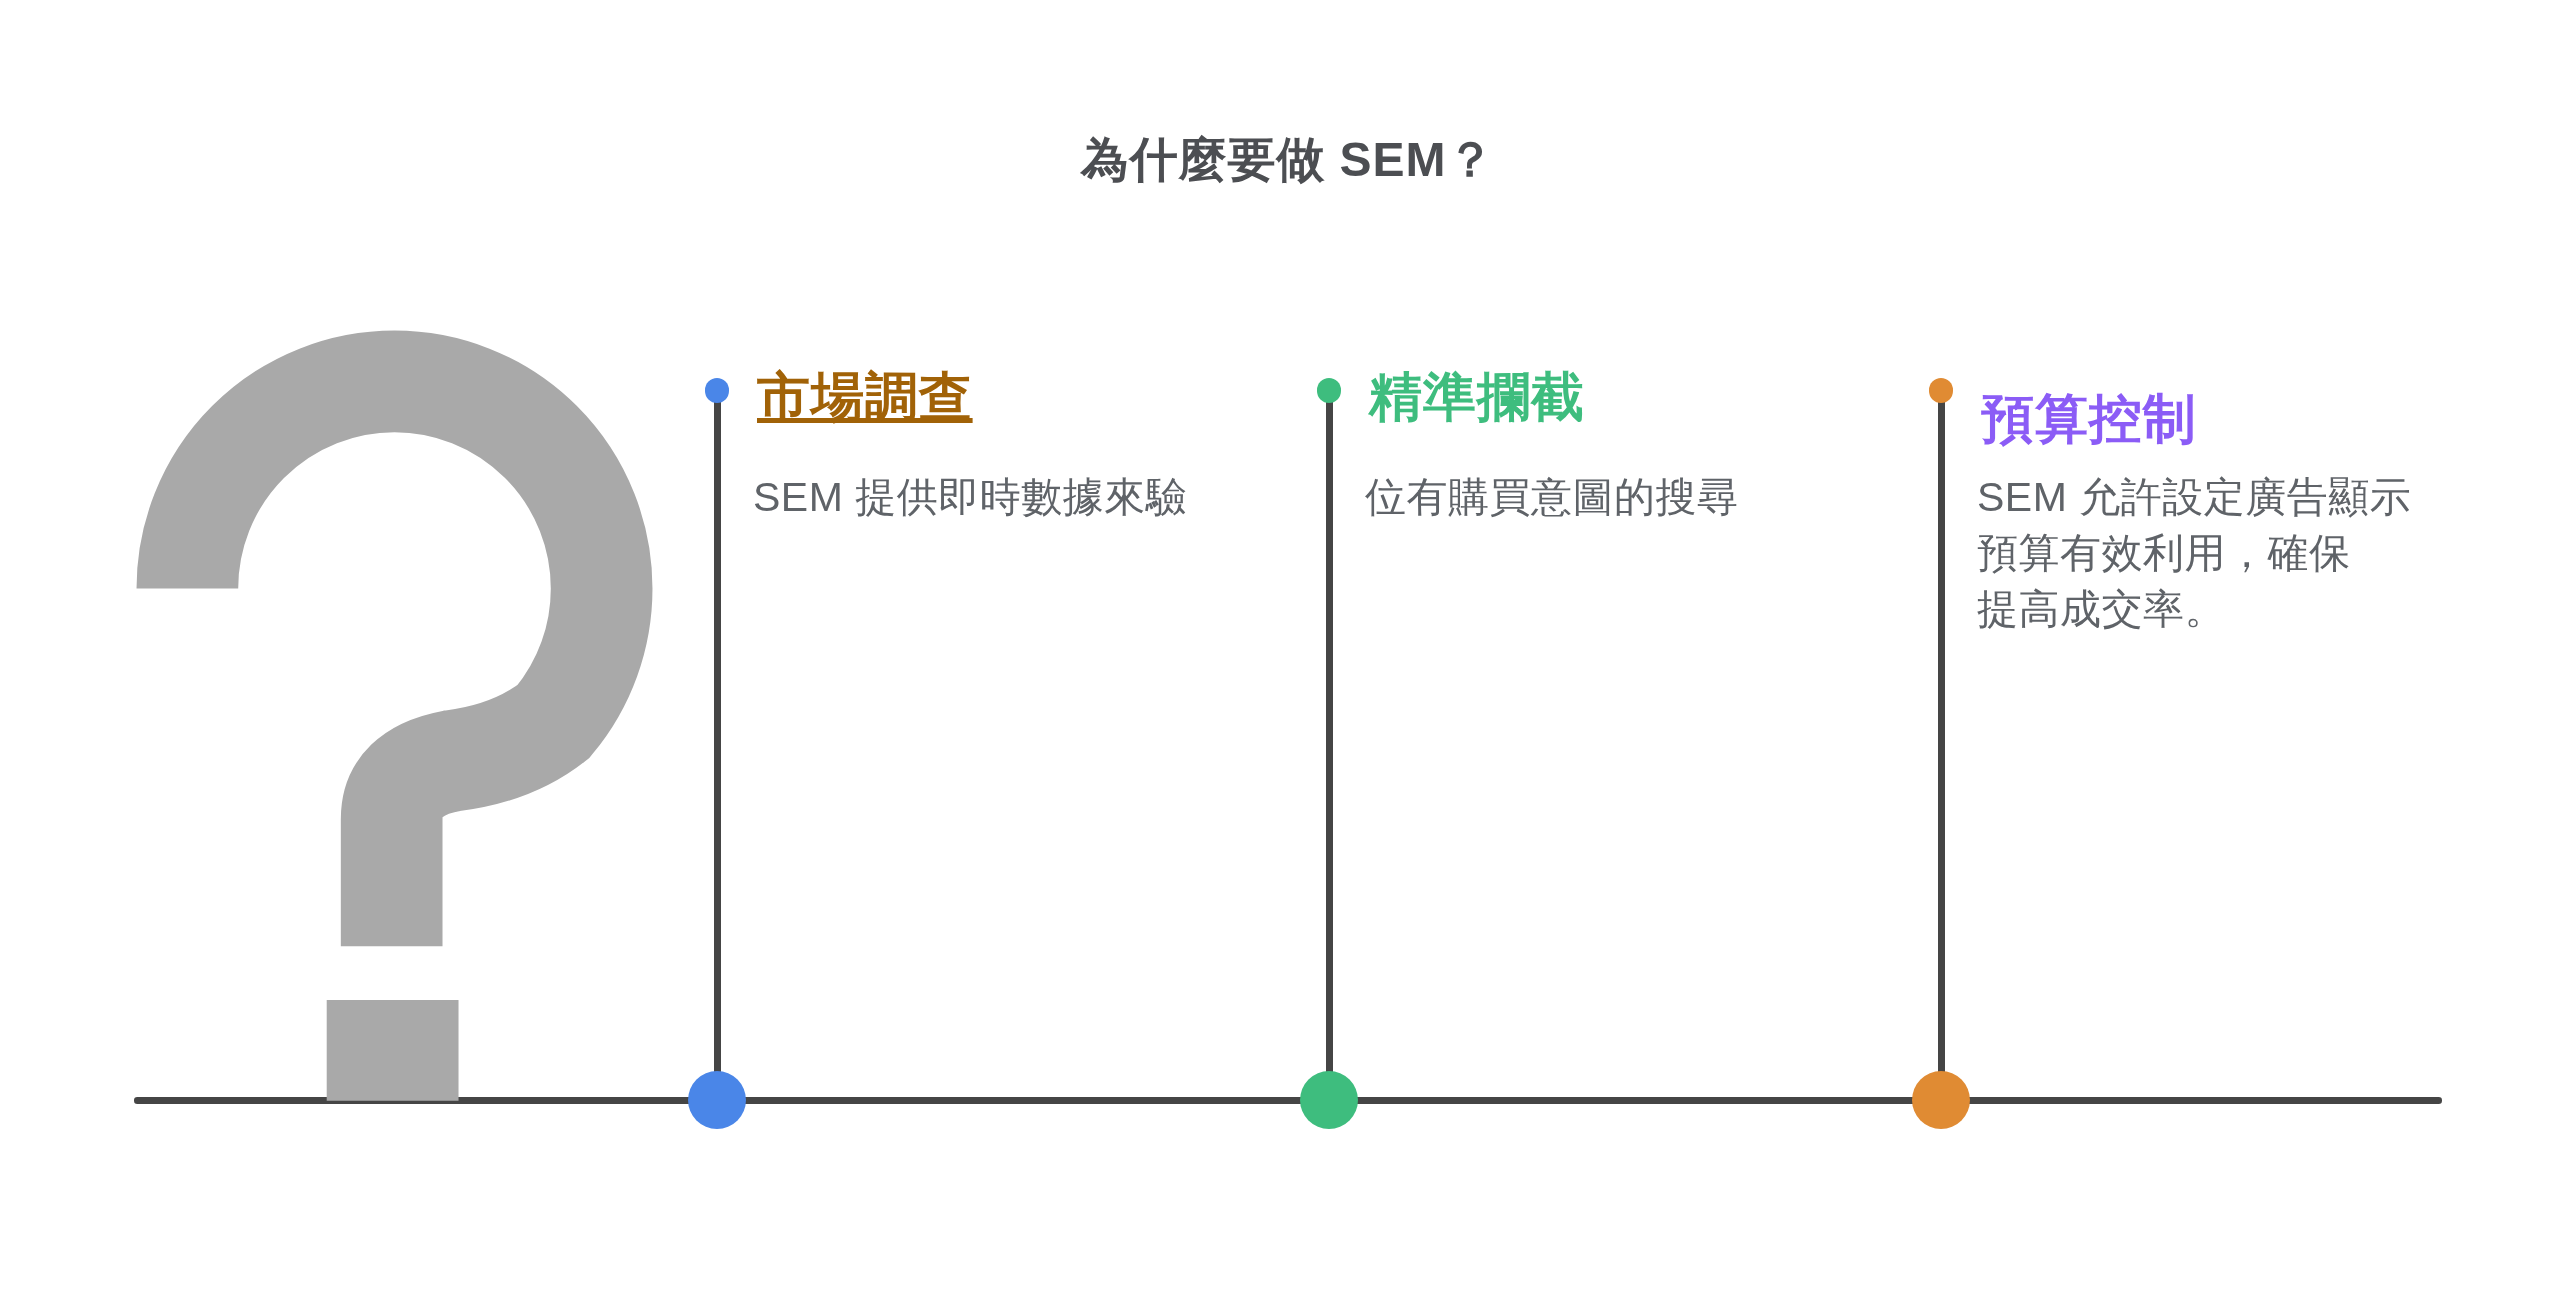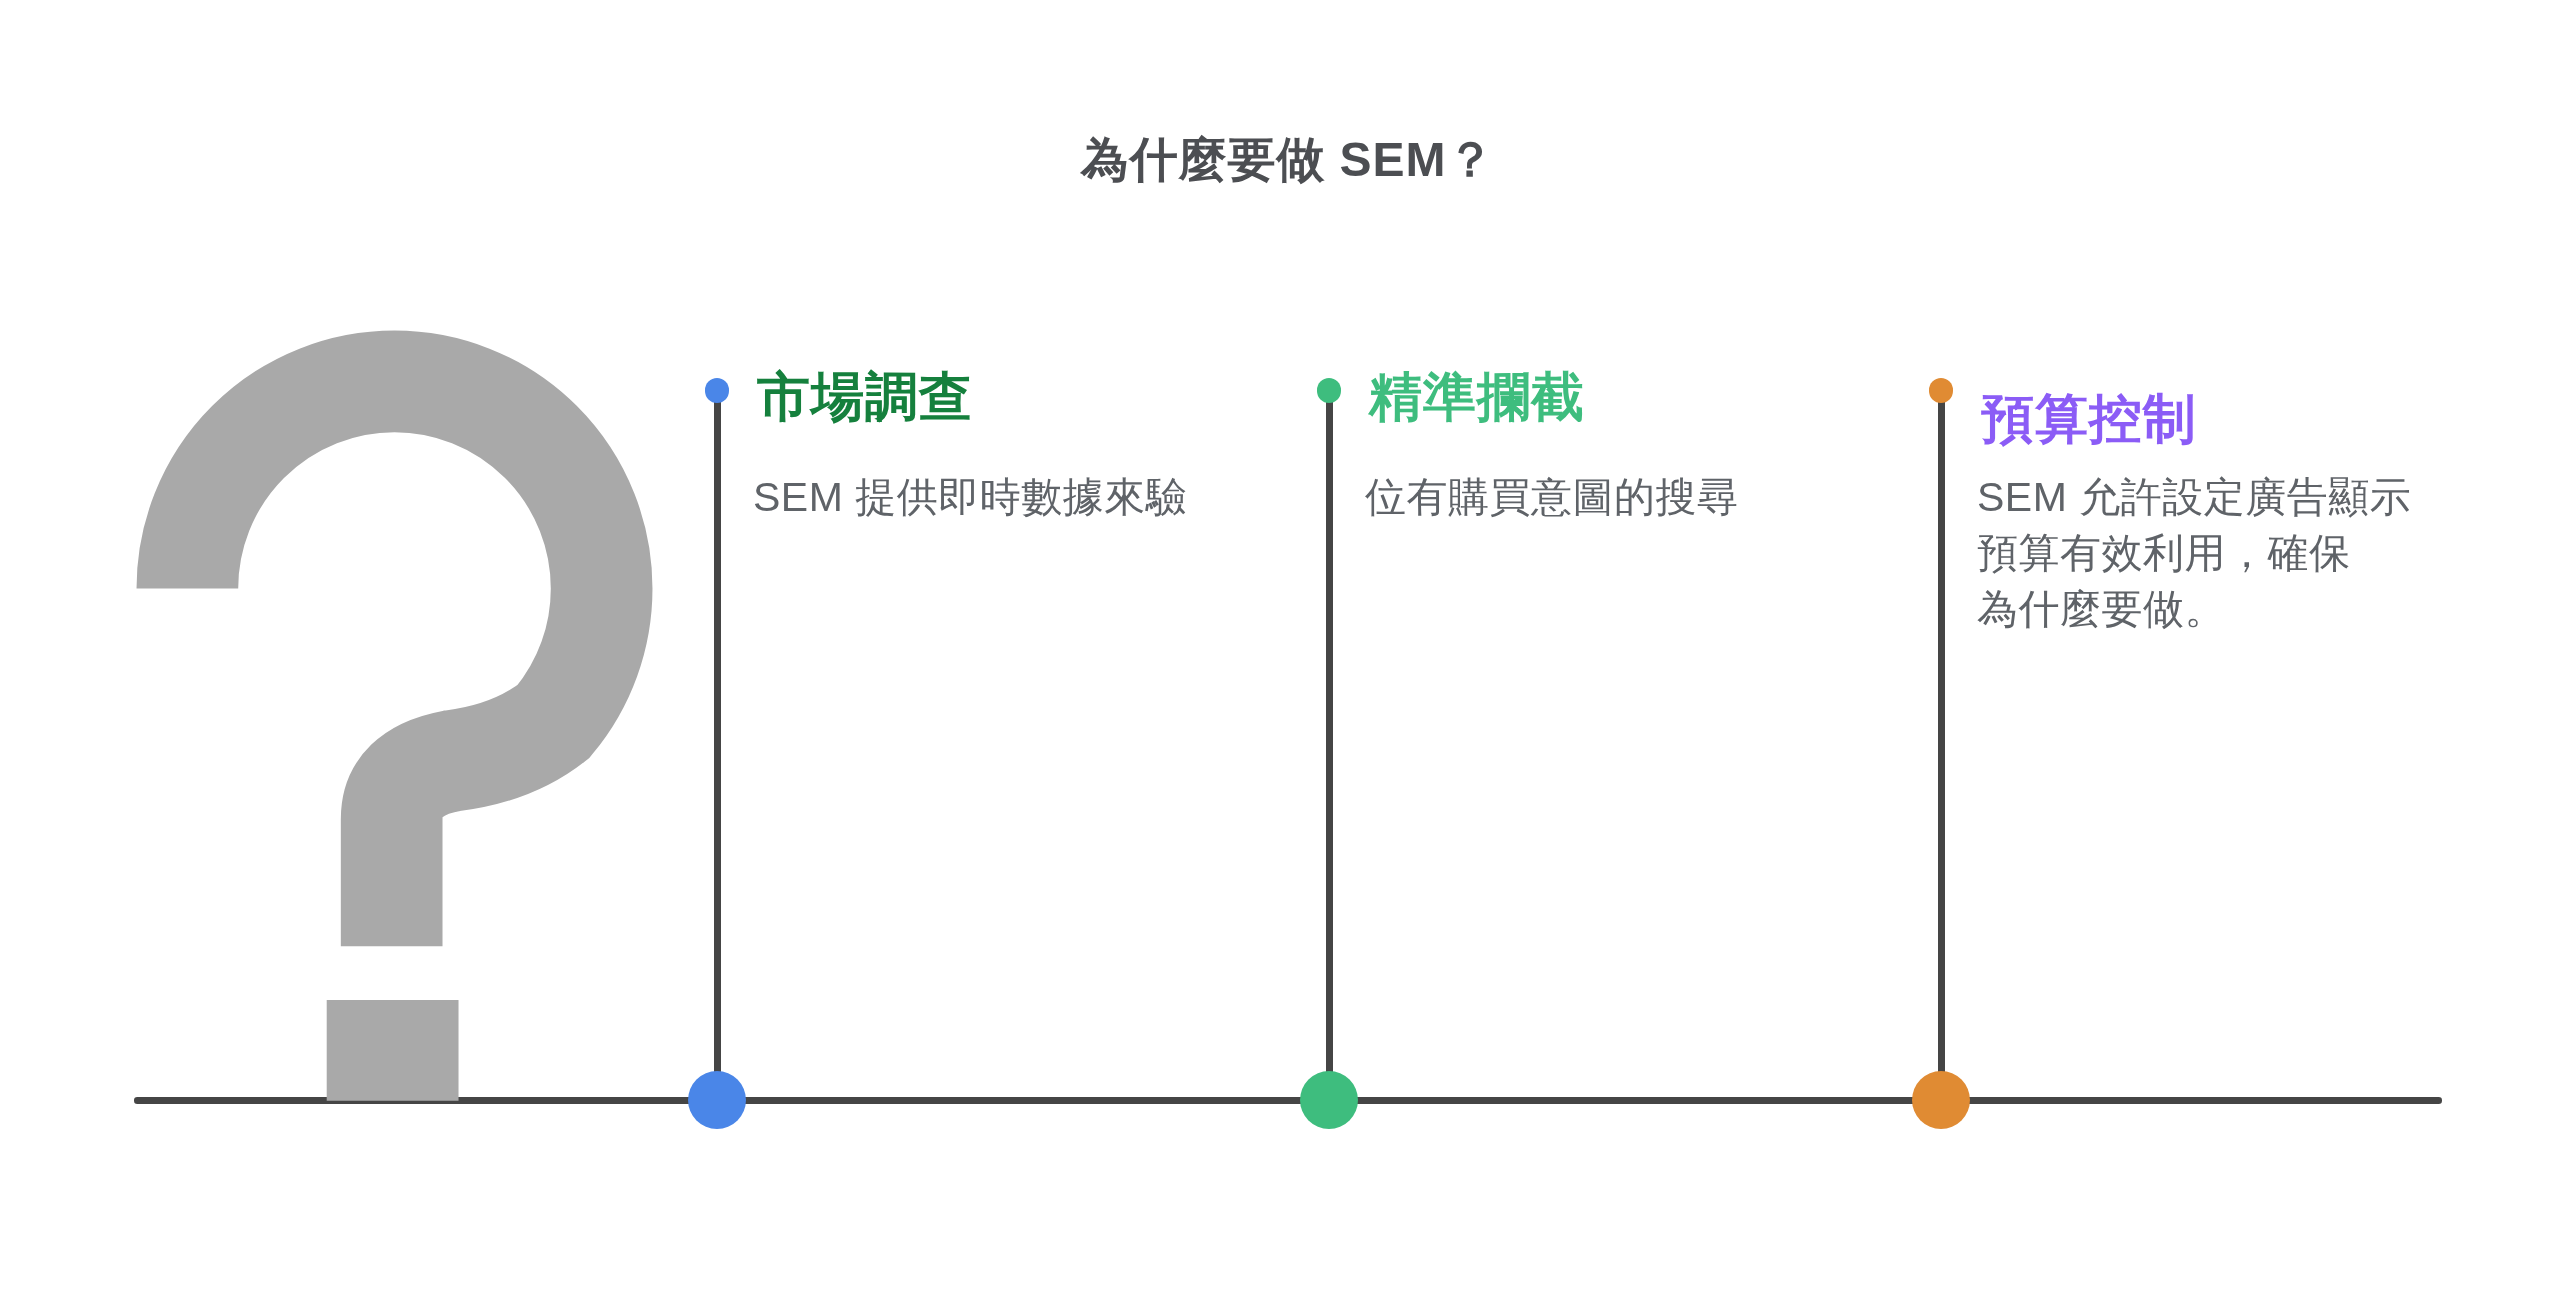--- a/index.html
+++ b/index.html
@@ -109,21 +109,21 @@
     <path d="M 199 625 A 220 220 0 1 1 639 625 A 220 220 0 0 1 588 766 Q 545 800 480 808 Q 416 820 416 870 L 416 1005" fill="none" stroke-width="108" style="stroke: rgb(169, 169, 169);"></path>
     <rect x="347" y="1062" width="140" height="107" style="fill: rgb(169, 169, 169);"></rect>
   </svg>
 
   <div class="timeline" style="background-color: rgb(69, 69, 69);"></div>
 
   <div class="column" style="left:717px">
     <div class="vline" style="background-color: rgb(69, 69, 69);"></div>
     <span class="top-dot" style="background-color: rgb(74, 134, 232);"></span>
     <span class="timeline-dot" style="background-color: rgb(74, 134, 232);"></span>
-    <h2 class="heading" style="color: #15803d;">市場調查</h2>
+    <h2 class="heading" style="color: #a16207; text-decoration: underline;">市場調查</h2>
     <div class="body" style="color: rgb(95, 99, 104);">
       <div class="body-line">SEM 提供即時數據來驗</div>
     </div>
   </div>
 
   <div class="column" style="left:1329px">
     <div class="vline" style="background-color: rgb(69, 69, 69);"></div>
     <span class="top-dot" style="background-color: rgb(62, 189, 126);"></span>
     <span class="timeline-dot" style="background-color: rgb(62, 189, 126);"></span>
     <h2 class="heading" style="color: rgb(62, 189, 126);">精準攔截</h2>
@@ -133,18 +133,18 @@
   </div>
 
   <div class="column" style="left:1941px">
     <div class="vline" style="background-color: rgb(69, 69, 69);"></div>
     <span class="top-dot" style="background-color: rgb(224, 139, 51);"></span>
     <span class="timeline-dot" style="background-color: rgb(224, 139, 51);"></span>
     <h2 class="heading" style="color: #8b5cf6; margin-top: 22px;">預算控制</h2>
     <div class="body" style="color: rgb(95, 99, 104);">
       <div class="body-line">SEM 允許設定廣告顯示</div>
       <div class="body-line">預算有效利用，確保</div>
-      <div class="body-line">為什麼要做。</div>
+      <div class="body-line">提高成交率。</div>
     </div>
   </div>
 
 </div>
 
 
 </body></html>

